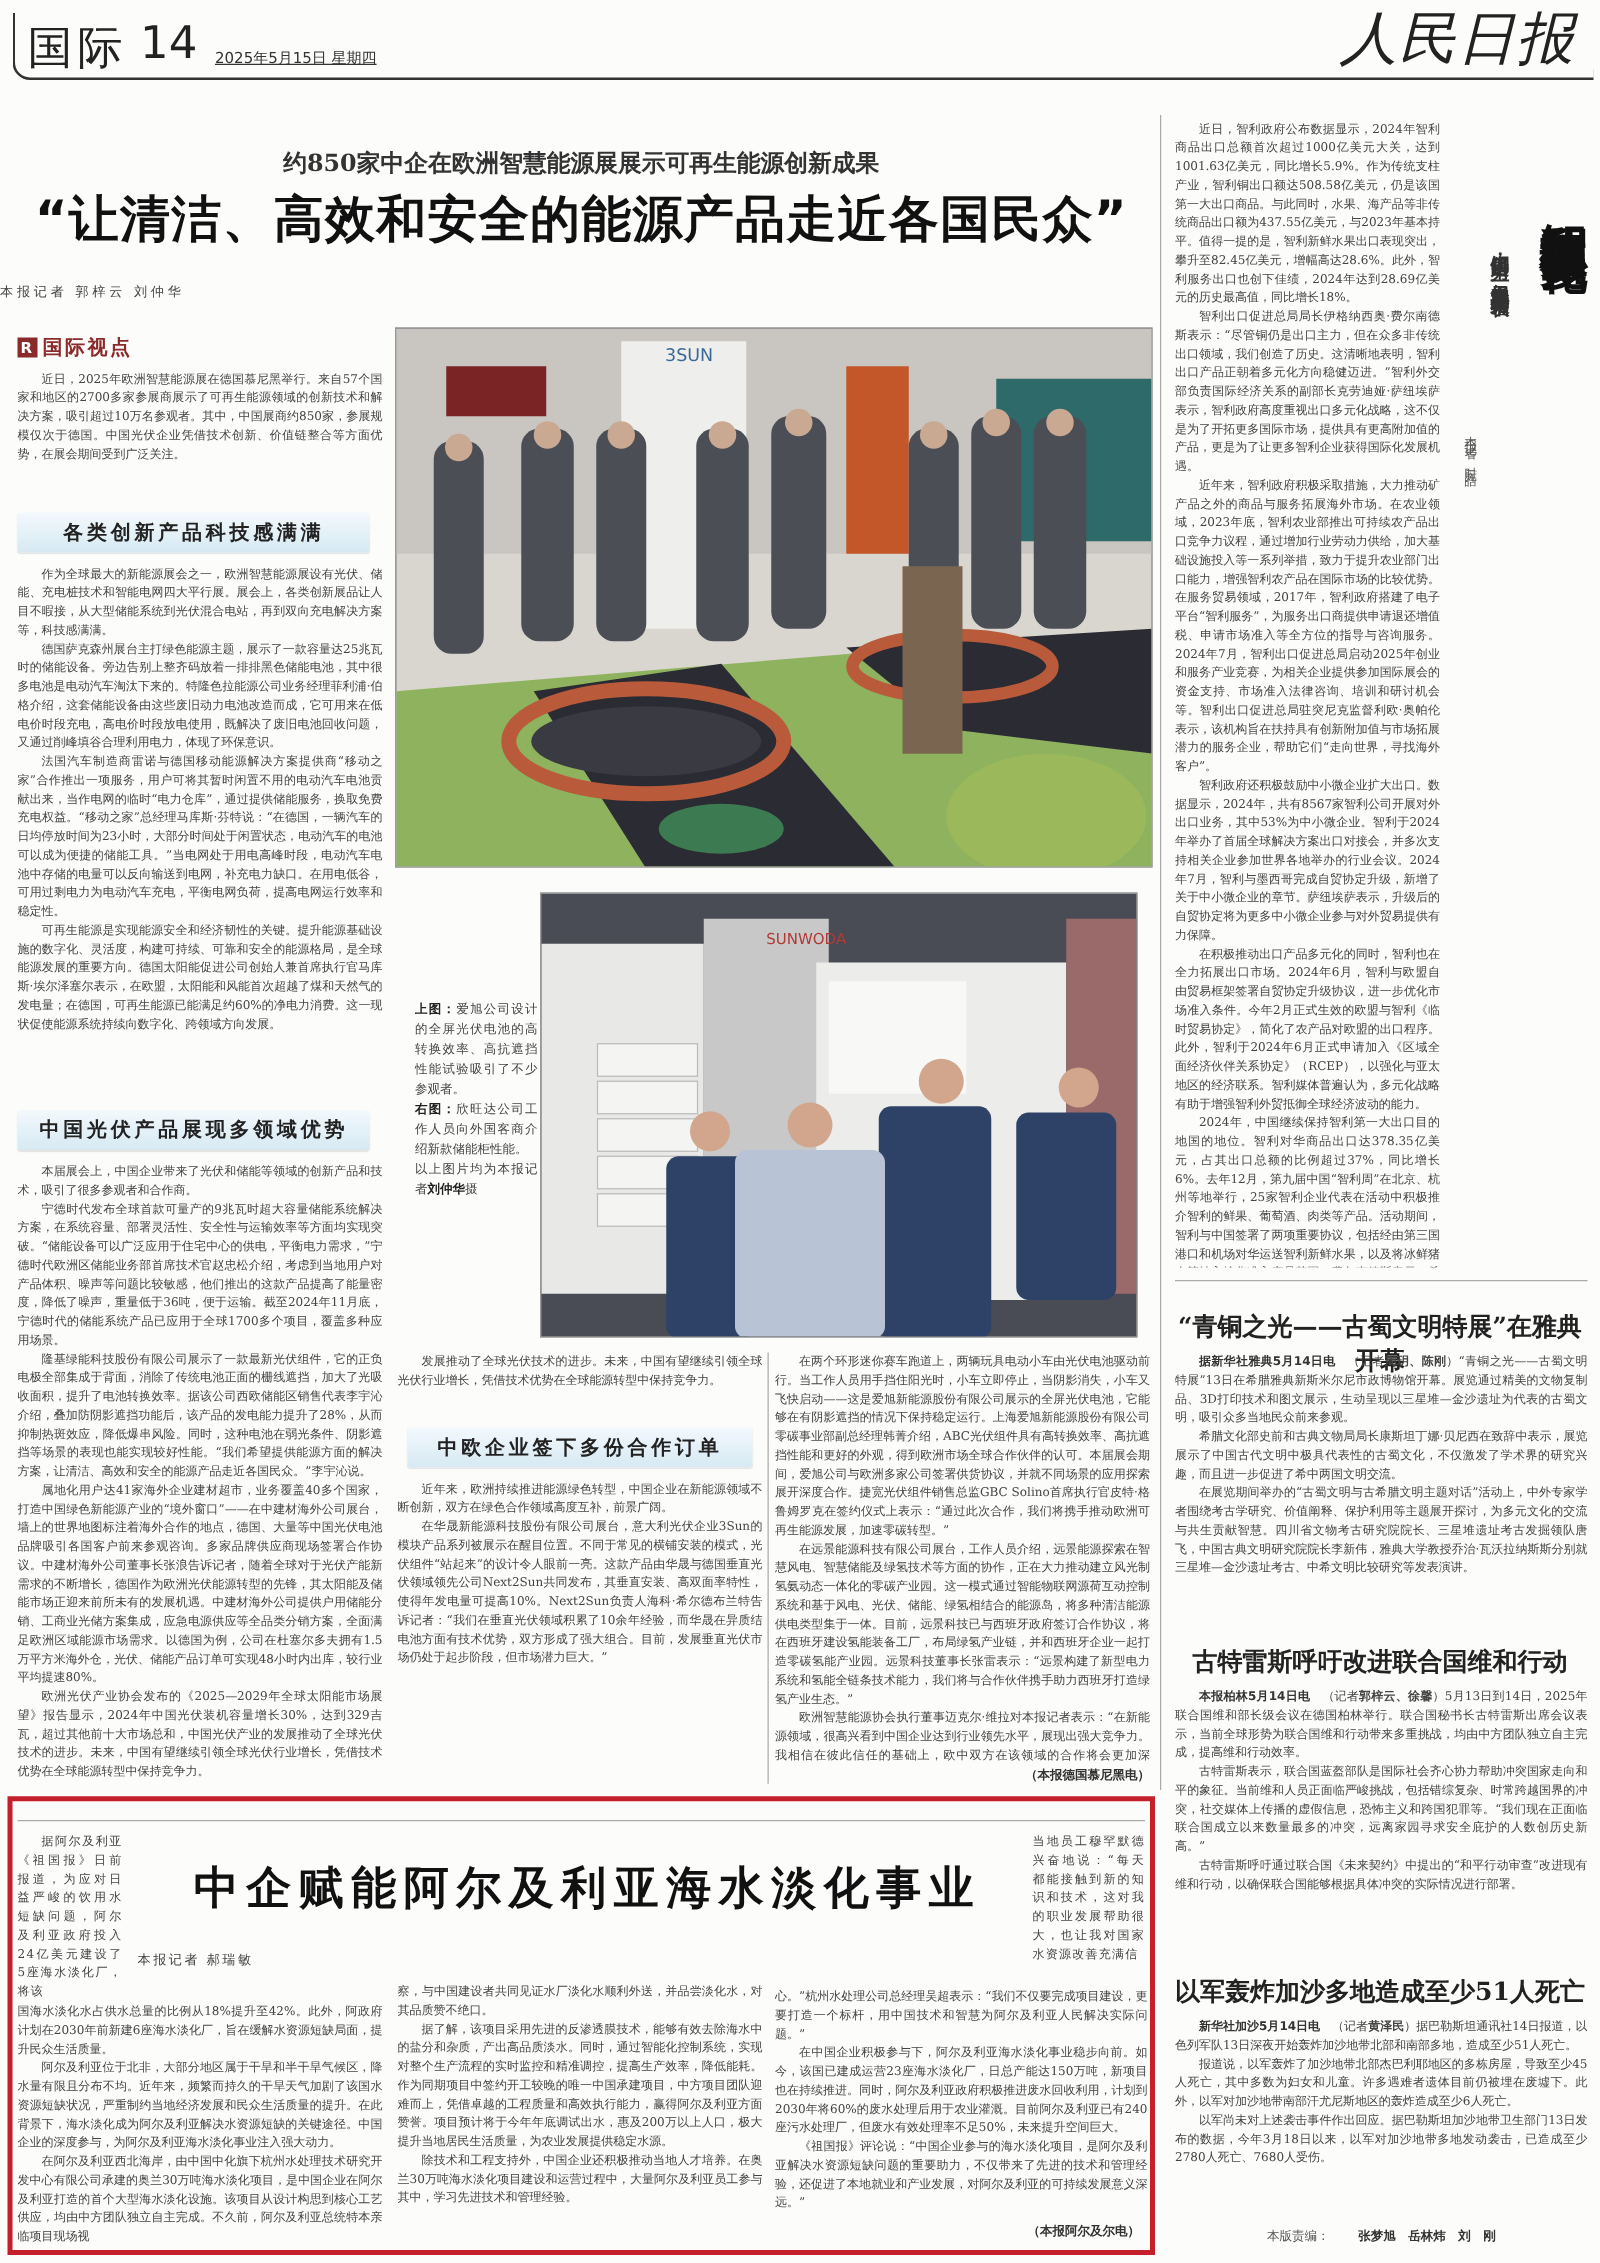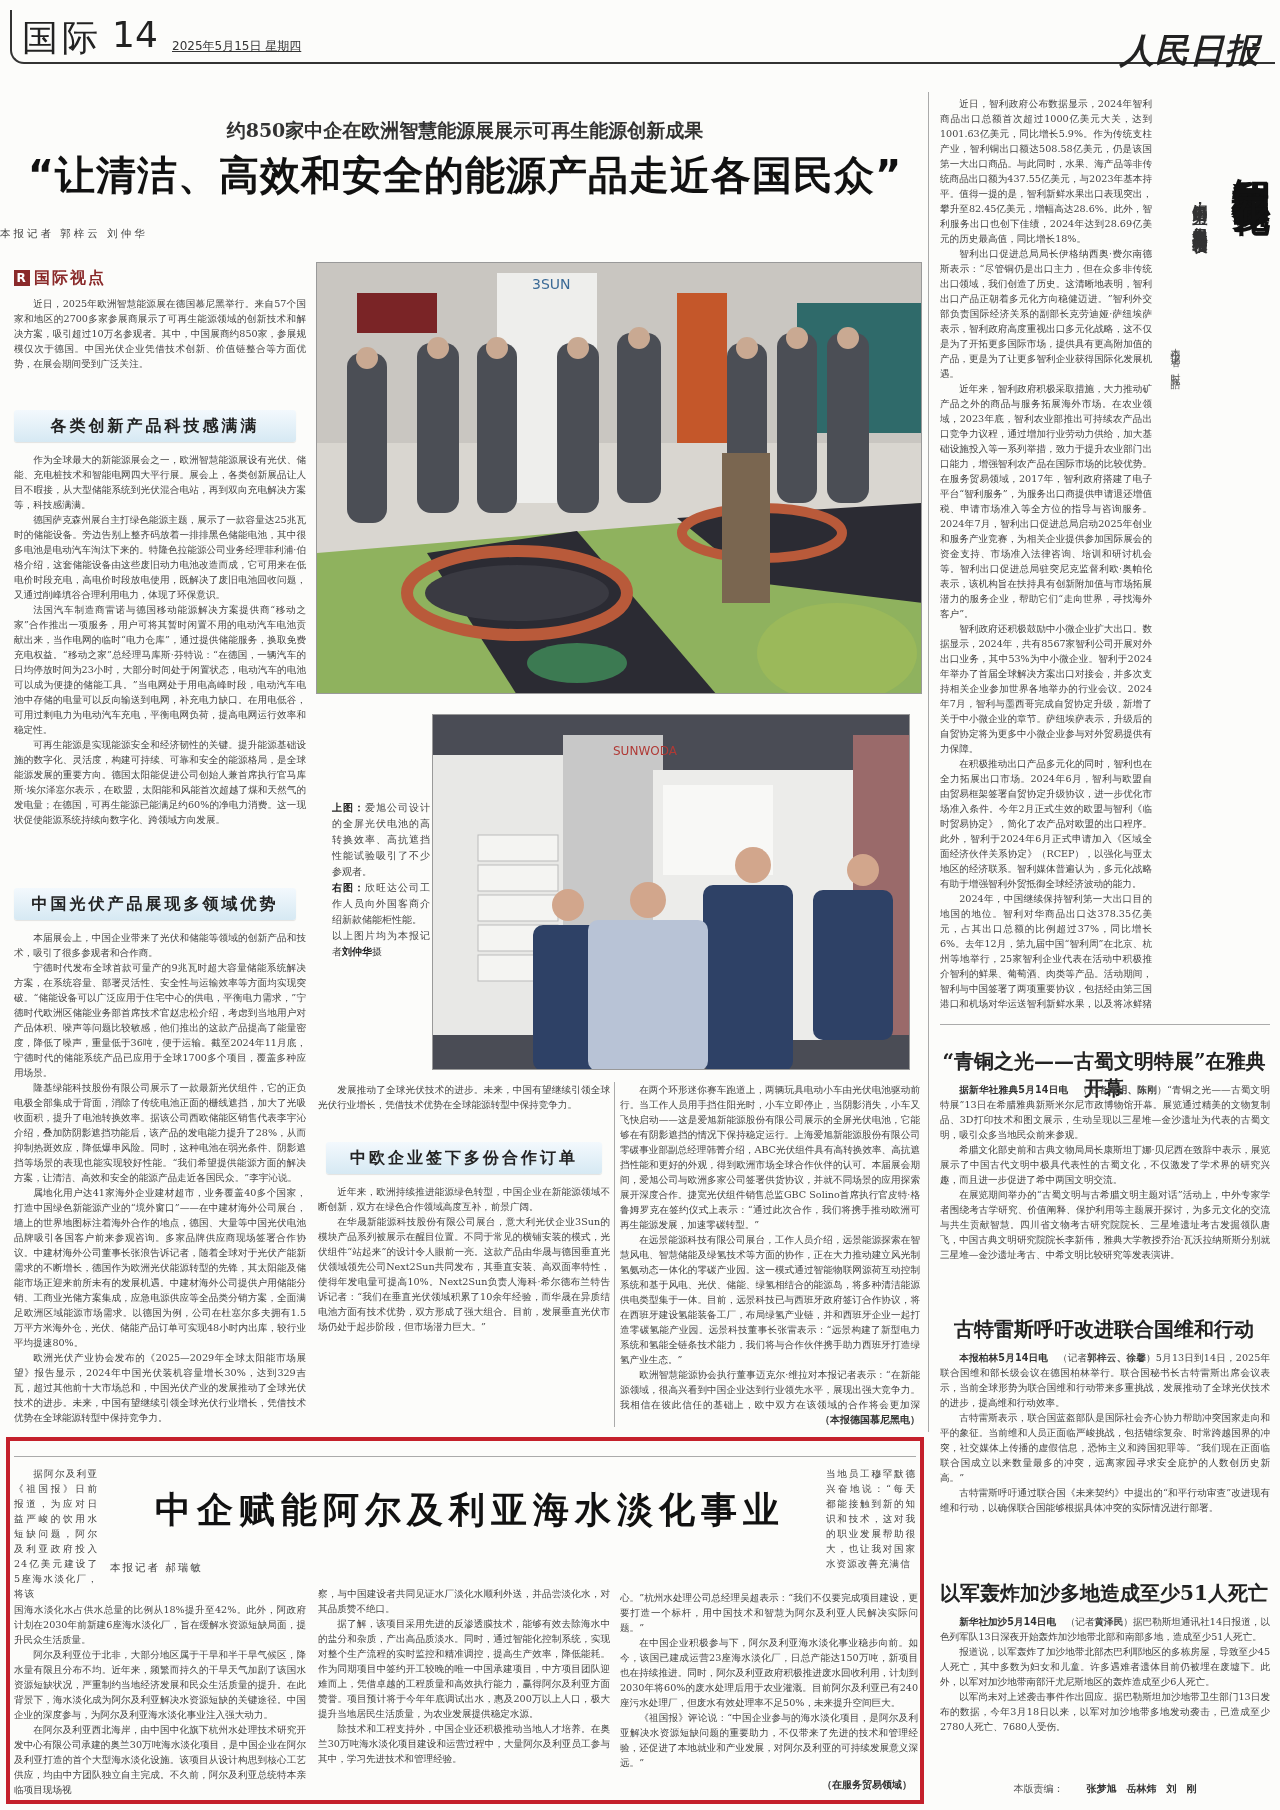--- a/index.html
+++ b/index.html
@@ -6,21 +6,21 @@
   body { width: 1280px; height: 1810px; background: #fcfcfa; font-family: "DejaVu Serif", "Liberation Serif", serif; color: #2a2a2a; position: relative; overflow: hidden; }
   .abs { position: absolute; }
   .txt { font-size: 9.6px; line-height: 15px; color: #444; text-align: justify; text-indent: 2em; }
   .txt p { margin: 0; }
   .sans { font-family: "DejaVu Sans", "Liberation Sans", sans-serif; margin-left: 23px; }
   
   .mast { left: 10px; top: 10px; width: 1265px; height: 54px; border-bottom: 2px solid #333; border-left: 2px solid #333; border-bottom-left-radius: 14px; }
   .mast-section { left: 22px; top: 14px; font-family: "DejaVu Sans", sans-serif; font-size: 36px; color: #222; letter-spacing: 4px; }
   .mast-num { left: 112px; top: 14px; font-family: "DejaVu Sans", sans-serif; font-size: 36px; color: #222; }
   .mast-date { left: 172px; top: 38px; font-family: "DejaVu Sans", sans-serif; font-size: 12px; color: #333; text-decoration: underline; }
-  .mast-logo { right: 20px; top: 28px; font-family: "DejaVu Serif", serif; font-size: 34px; font-style: italic; font-weight: bold; color: #222; letter-spacing: 1px; }
+  .mast-logo { right: 20px; top: 0; font-family: "DejaVu Serif", serif; font-size: 46px; font-style: italic; font-weight: normal; color: #222; letter-spacing: 1px; }
   
   .kicker { left: 0; width: 930px; top: 118px; text-align: center; font-size: 19px; font-weight: bold; color: #333; }
   .headline { left: 0; width: 930px; top: 148px; text-align: center; font-family: "DejaVu Sans", sans-serif; font-weight: bold; font-size: 40px; color: #111; letter-spacing: 1px; }
   .byline { left: 0; width: 930px; top: 227px; text-align: left; font-size: 10.5px; color: #444; letter-spacing: 3px; }
   .rbadge { left: 14px; top: 268px; font-family: "DejaVu Sans", sans-serif; font-weight: bold; font-size: 16px; color: #8a2a2a; letter-spacing: 2px; }
   .rbadge .r { display: inline-block; width: 16px; height: 16px; background: #8a2a2a; color: #fff; font-size: 12px; text-align: center; line-height: 16px; margin-right: 4px; vertical-align: 1px; }
   .subhead { height: 32px; background: linear-gradient(#f3f9fd, #d6e9f3); border-radius: 3px; box-shadow: 0 1px 1px rgba(0,0,0,0.1); text-align: center; font-family: "DejaVu Sans", sans-serif; font-weight: bold; font-size: 16px; line-height: 32px; color: #222; letter-spacing: 3px; }
   .photo { background: #888; border: 1px solid #999; overflow: hidden; }
   .vrule { width: 1px; background: #aaa; }
   .hrule { height: 1px; background: #aaa; }
@@ -179,21 +179,21 @@
 
 <div class="abs side-title" style="left:934px; top:1048px; width:340px;">“青铜之光——古蜀文明特展”在雅典开幕</div>
 <div class="abs txt" style="left:940px; top:1082px; width:330px; height:218px; overflow:hidden;">
   <p><span class="dateline">据新华社雅典5月14日电</span>　<span>（记者</span><b>周玥、陈刚</b><span>）</span><span>“青铜之光——古蜀文明特展”13日在希腊雅典新斯米尔尼市政博物馆开幕。展览通过精美的文物复制品、3D打印技术和图文展示，生动呈现以三星堆—金沙遗址为代表的古蜀文明，吸引众多当地民众前来参观。</span></p>
   <p>希腊文化部史前和古典文物局局长康斯坦丁娜·贝尼西在致辞中表示，展览展示了中国古代文明中极具代表性的古蜀文化，不仅激发了学术界的研究兴趣，而且进一步促进了希中两国文明交流。</p>
   <p>在展览期间举办的“古蜀文明与古希腊文明主题对话”活动上，中外专家学者围绕考古学研究、价值阐释、保护利用等主题展开探讨，为多元文化的交流与共生贡献智慧。四川省文物考古研究院院长、三星堆遗址考古发掘领队唐飞，中国古典文明研究院院长李新伟，雅典大学教授乔治·瓦沃拉纳斯斯分别就三星堆—金沙遗址考古、中希文明比较研究等发表演讲。</p>
 </div>
 
 <div class="abs side-title" style="left:934px; top:1316px; width:340px;">古特雷斯呼吁改进联合国维和行动</div>
 <div class="abs txt" style="left:940px; top:1350px; width:330px; height:212px; overflow:hidden;">
-  <p><span class="dateline">本报柏林5月14日电</span>　<span>（记者</span><b>郭梓云、徐馨</b><span>）</span><span>5月13日到14日，2025年联合国维和部长级会议在德国柏林举行。联合国秘书长古特雷斯出席会议表示，当前全球形势为联合国维和行动带来多重挑战，发展推动了全球光伏技术的进步，提高维和行动效率。</span></p>
+  <p><span class="dateline">本报柏林5月14日电</span>　<span>（记者</span><b>郭梓云、徐馨</b><span>）</span><span>5月13日到14日，2025年联合国维和部长级会议在德国柏林举行。联合国秘书长古特雷斯出席会议表示，当前全球形势为联合国维和行动带来多重挑战，均由中方团队独立自主完成，提高维和行动效率。</span></p>
   <p>古特雷斯表示，联合国蓝盔部队是国际社会齐心协力帮助冲突国家走向和平的象征。当前维和人员正面临严峻挑战，包括错综复杂、时常跨越国界的冲突，社交媒体上传播的虚假信息，恐怖主义和跨国犯罪等。“我们现在正面临联合国成立以来数量最多的冲突，远离家园寻求安全庇护的人数创历史新高。”</p>
   <p>古特雷斯呼吁通过联合国《未来契约》中提出的“和平行动审查”改进现有维和行动，以确保联合国能够根据具体冲突的实际情况进行部署。</p>
 </div>
 
 <div class="abs side-title" style="left:934px; top:1580px; width:340px;">以军轰炸加沙多地造成至少51人死亡</div>
 <div class="abs txt" style="left:940px; top:1614px; width:330px; height:152px; overflow:hidden;">
   <p><span class="dateline">新华社加沙5月14日电</span>　<span>（记者</span><b>黄泽民</b><span>）</span><span>据巴勒斯坦通讯社14日报道，以色列军队13日深夜开始轰炸加沙地带北部和南部多地，造成至少51人死亡。</span></p>
   <p>报道说，以军轰炸了加沙地带北部杰巴利耶地区的多栋房屋，导致至少45人死亡，其中多数为妇女和儿童。许多遇难者遗体目前仍被埋在废墟下。此外，以军对加沙地带南部汗尤尼斯地区的轰炸造成至少6人死亡。</p>
   <p>以军尚未对上述袭击事件作出回应。据巴勒斯坦加沙地带卫生部门13日发布的数据，今年3月18日以来，以军对加沙地带多地发动袭击，已造成至少2780人死亡、7680人受伤。</p>
 </div>
@@ -217,13 +217,13 @@
   <p style="text-indent:0;">察，与中国建设者共同见证水厂淡化水顺利外送，并品尝淡化水，对其品质赞不绝口。</p>
   <p style="text-indent:2em;">据了解，该项目采用先进的反渗透膜技术，能够有效去除海水中的盐分和杂质，产出高品质淡水。同时，通过智能化控制系统，实现对整个生产流程的实时监控和精准调控，提高生产效率，降低能耗。作为同期项目中签约开工较晚的唯一中国承建项目，中方项目团队迎难而上，凭借卓越的工程质量和高效执行能力，赢得阿尔及利亚方面赞誉。项目预计将于今年年底调试出水，惠及200万以上人口，极大提升当地居民生活质量，为农业发展提供稳定水源。</p>
   <p style="text-indent:2em;">除技术和工程支持外，中国企业还积极推动当地人才培养。在奥兰30万吨海水淡化项目建设和运营过程中，大量阿尔及利亚员工参与其中，学习先进技术和管理经验。</p>
 </div>
 <div class="abs txt" style="left:826px; top:1466px; width:90px; letter-spacing:1px; text-indent:0;">当地员工穆罕默德兴奋地说：“每天都能接触到新的知识和技术，这对我的职业发展帮助很大，也让我对国家水资源改善充满信</div>
 <div class="abs txt" style="left:620px; top:1590px; width:298px; height:180px; overflow:hidden; text-indent:0;">
   <p style="text-indent:0;">心。”杭州水处理公司总经理吴超表示：“我们不仅要完成项目建设，更要打造一个标杆，用中国技术和智慧为阿尔及利亚人民解决实际问题。”</p>
   <p style="text-indent:2em;">在中国企业积极参与下，阿尔及利亚海水淡化事业稳步向前。如今，该国已建成运营23座海水淡化厂，日总产能达150万吨，新项目也在持续推进。同时，阿尔及利亚政府积极推进废水回收利用，计划到2030年将60%的废水处理后用于农业灌溉。目前阿尔及利亚已有240座污水处理厂，但废水有效处理率不足50%，未来提升空间巨大。</p>
   <p style="text-indent:2em;">《祖国报》评论说：“中国企业参与的海水淡化项目，是阿尔及利亚解决水资源短缺问题的重要助力，不仅带来了先进的技术和管理经验，还促进了本地就业和产业发展，对阿尔及利亚的可持续发展意义深远。”</p>
 </div>
-<div class="abs credit" style="left:620px; top:1778px; width:292px;">（在服务贸易领域）</div>
+<div class="abs credit" style="left:620px; top:1778px; width:292px;">（本报阿尔及尔电）</div>
 
 </body></html>

